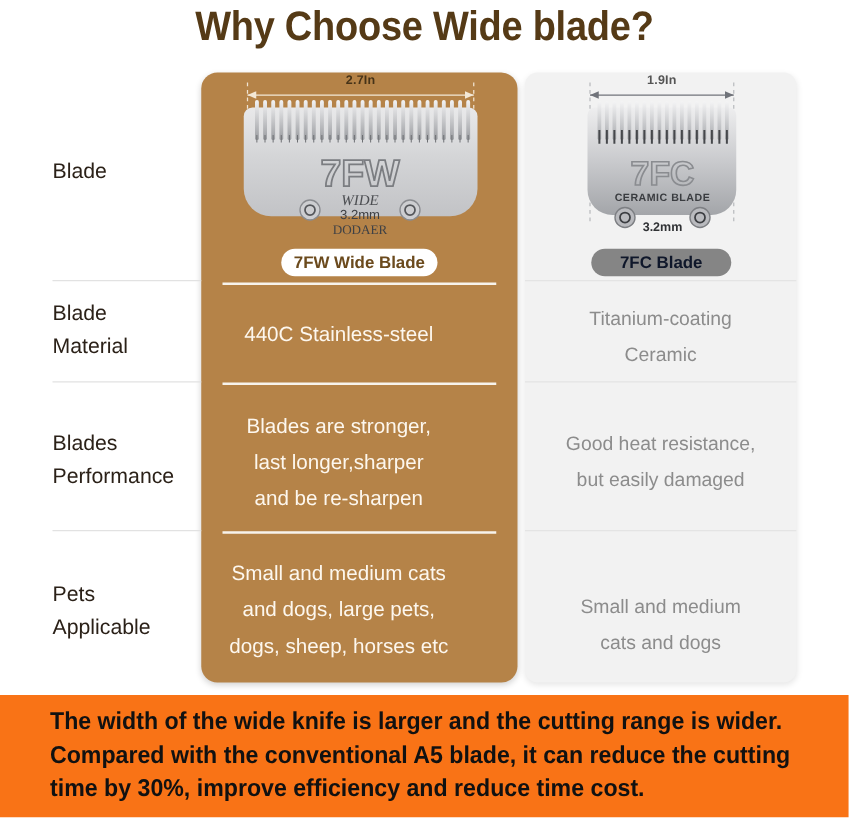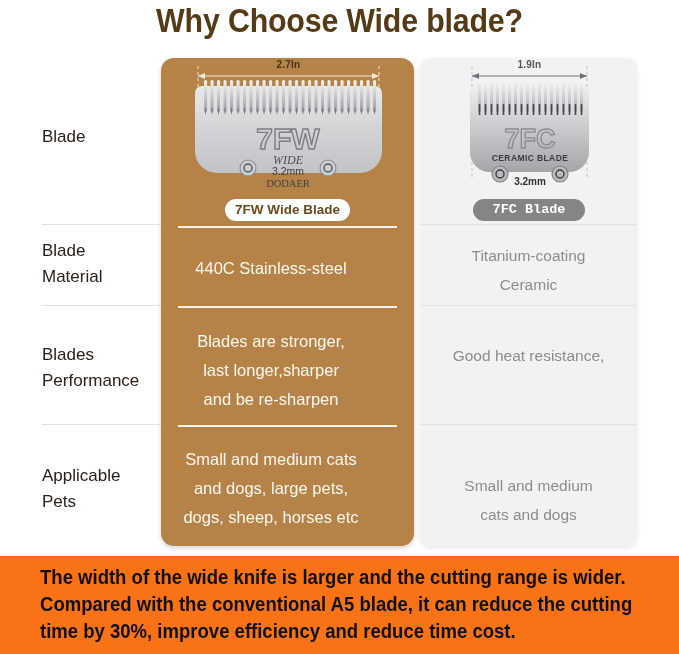--- a/index.html
+++ b/index.html
@@ -69,21 +69,21 @@
   .dim-label.gray{color:#555;}
 
   .pill{
     position:absolute;
     border-radius:13px;
     text-align:center;
     font-size:13.5px;font-weight:bold;
     line-height:22px;height:22px;
   }
   .pill-white{background:#ffffff;color:#6b4a1d;}
-  .pill-gray{background:#858585;color:#ffffff;font-family:Liberation Mono, monospace;}
+  .pill-gray{background:#858585;color:#0f172a;}
 
   
   .footer{
     position:absolute;left:0;top:556px;width:679px;height:98px;
     background:#f97316;
   }
   .footer-text{
     position:absolute;left:40px;top:8px;width:610px;
     font-family:"Liberation Sans Narrow","Liberation Sans",sans-serif;
     font-weight:bold;font-size:19.5px;line-height:27px;
@@ -297,29 +297,30 @@
     <div>Blades</div>
     <div>Performance</div>
   </div>
   <div class="cell cell-mid" style="top:327px;">
     <div>Blades are stronger,</div>
     <div>last longer,sharper</div>
     <div>and be re-sharpen</div>
   </div>
   <div class="cell cell-right" style="top:341px;">
     <div>Good heat resistance,</div>
+    <div>but easily damaged</div>
   </div>
 
   <div class="div-left" style="top:424px;"></div>
   <div class="div-mid" style="top:425px;"></div>
   <div class="div-right" style="top:424px;"></div>
 
   <div class="row-label" style="top:463px;">
+    <div>Pets</div>
     <div>Applicable</div>
-    <div>Pets</div>
   </div>
   <div class="cell cell-mid" style="top:445px;">
     <div>Small and medium cats</div>
     <div>and dogs, large pets,</div>
     <div>dogs, sheep, horses etc</div>
   </div>
   <div class="cell cell-right" style="top:471px;">
     <div>Small and medium</div>
     <div>cats and dogs</div>
   </div>

